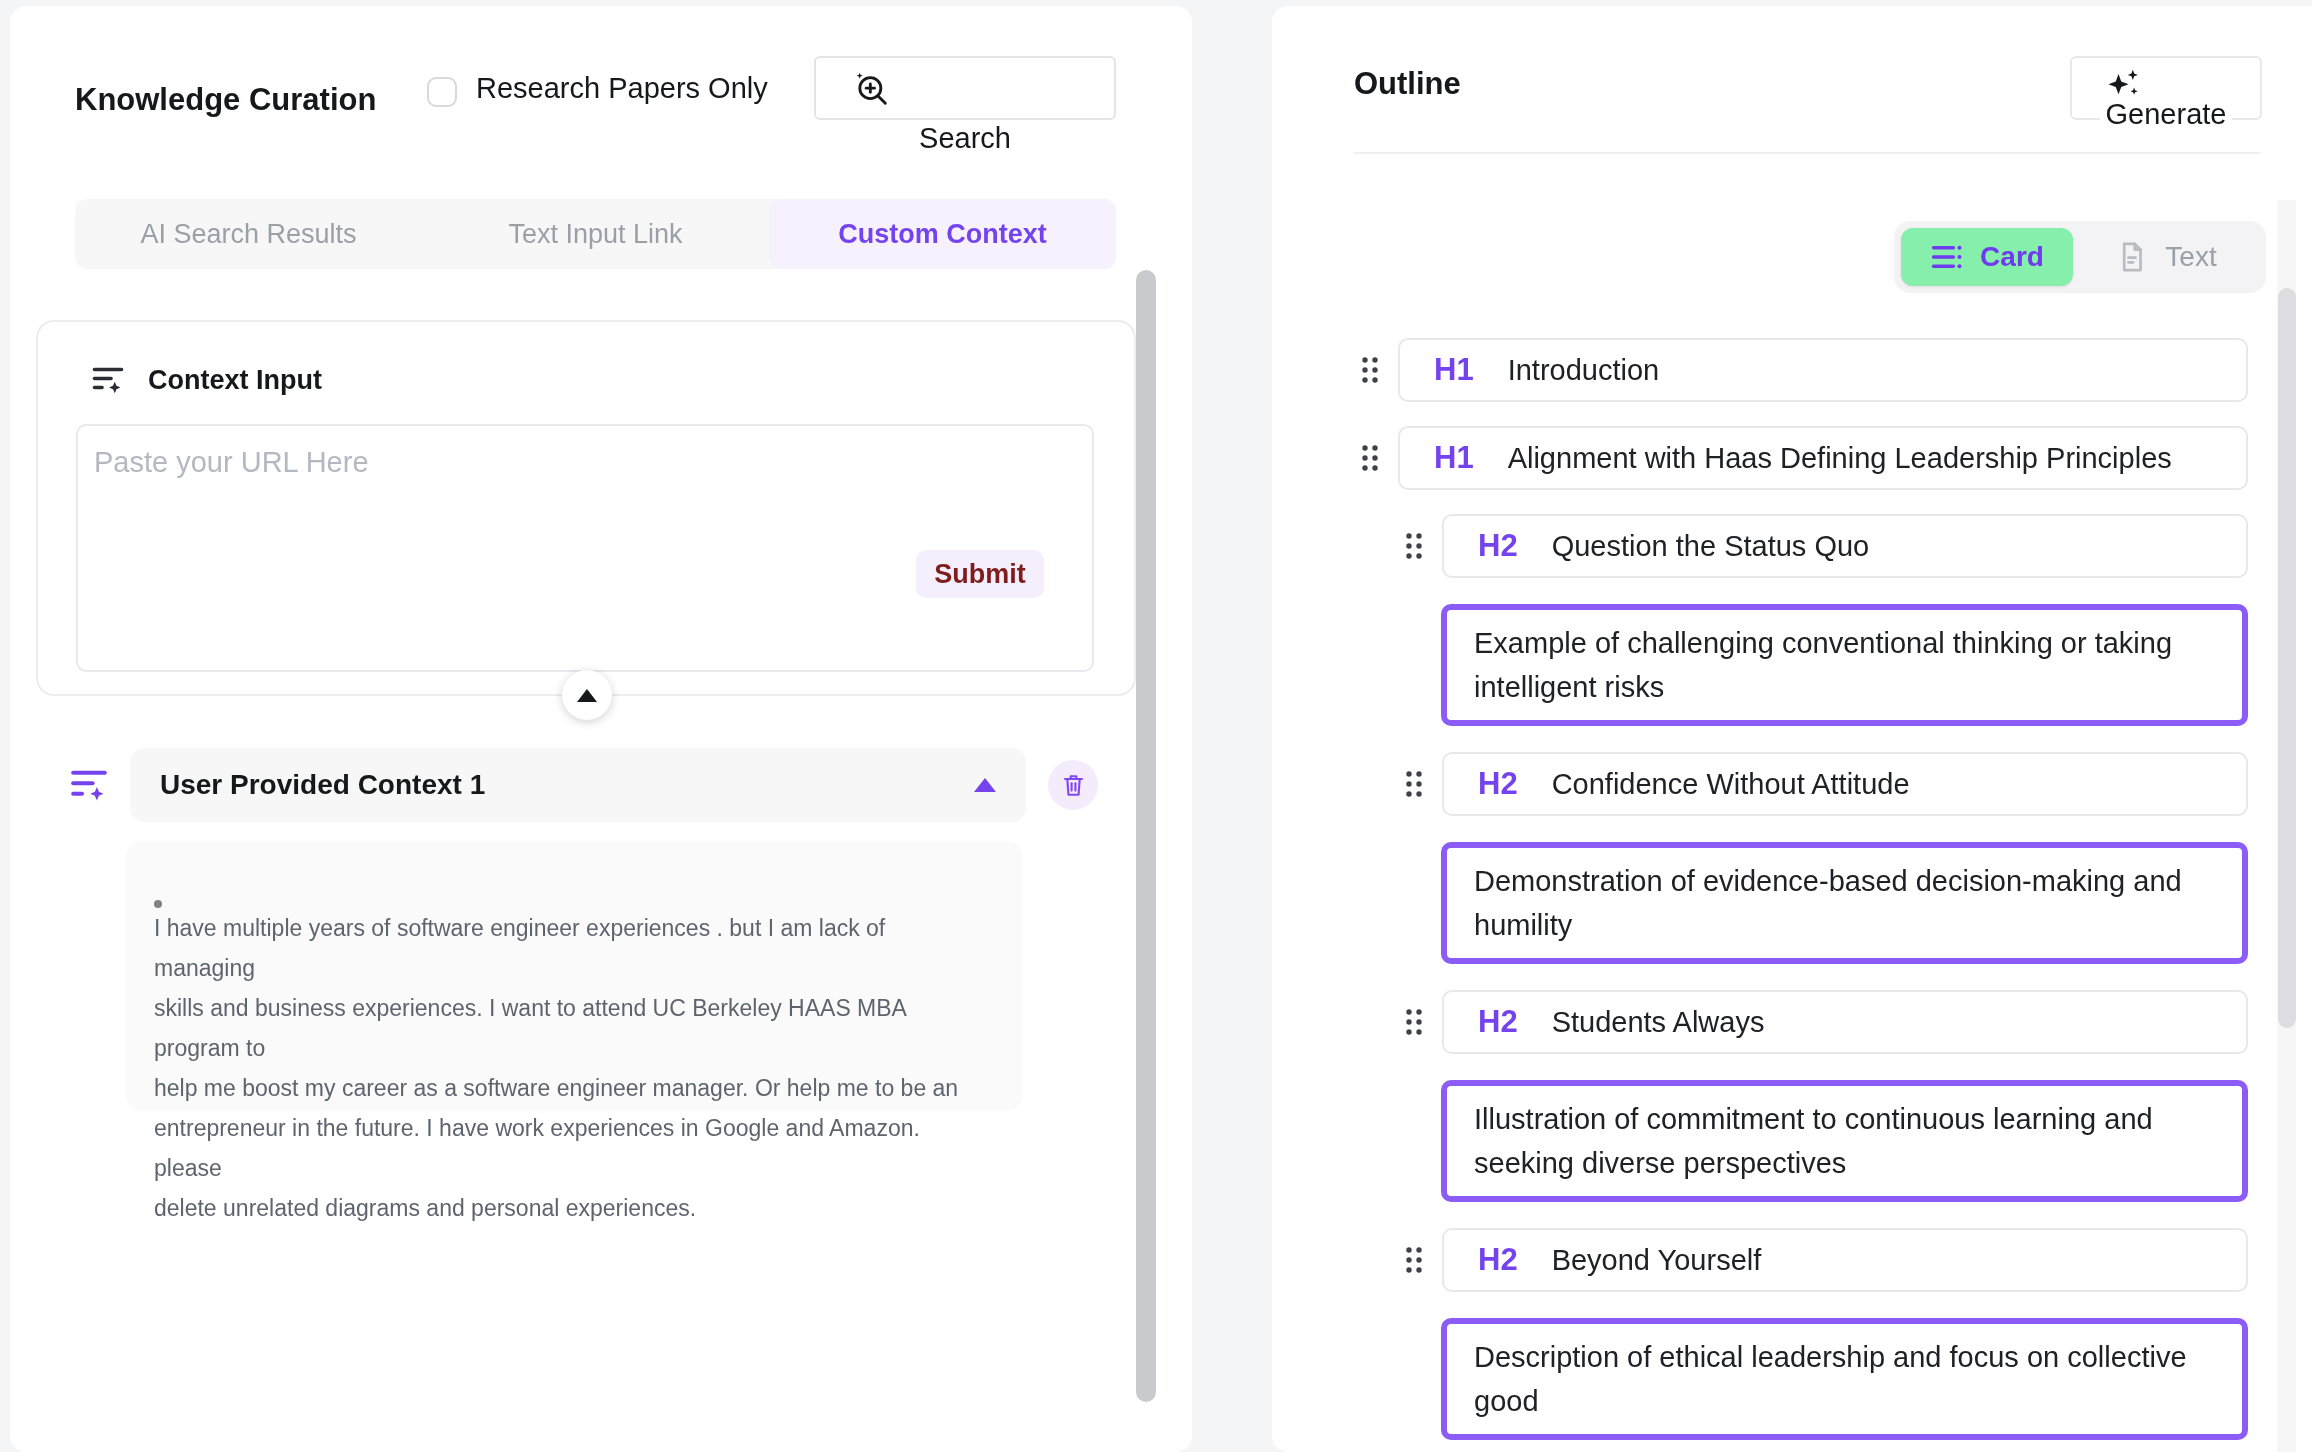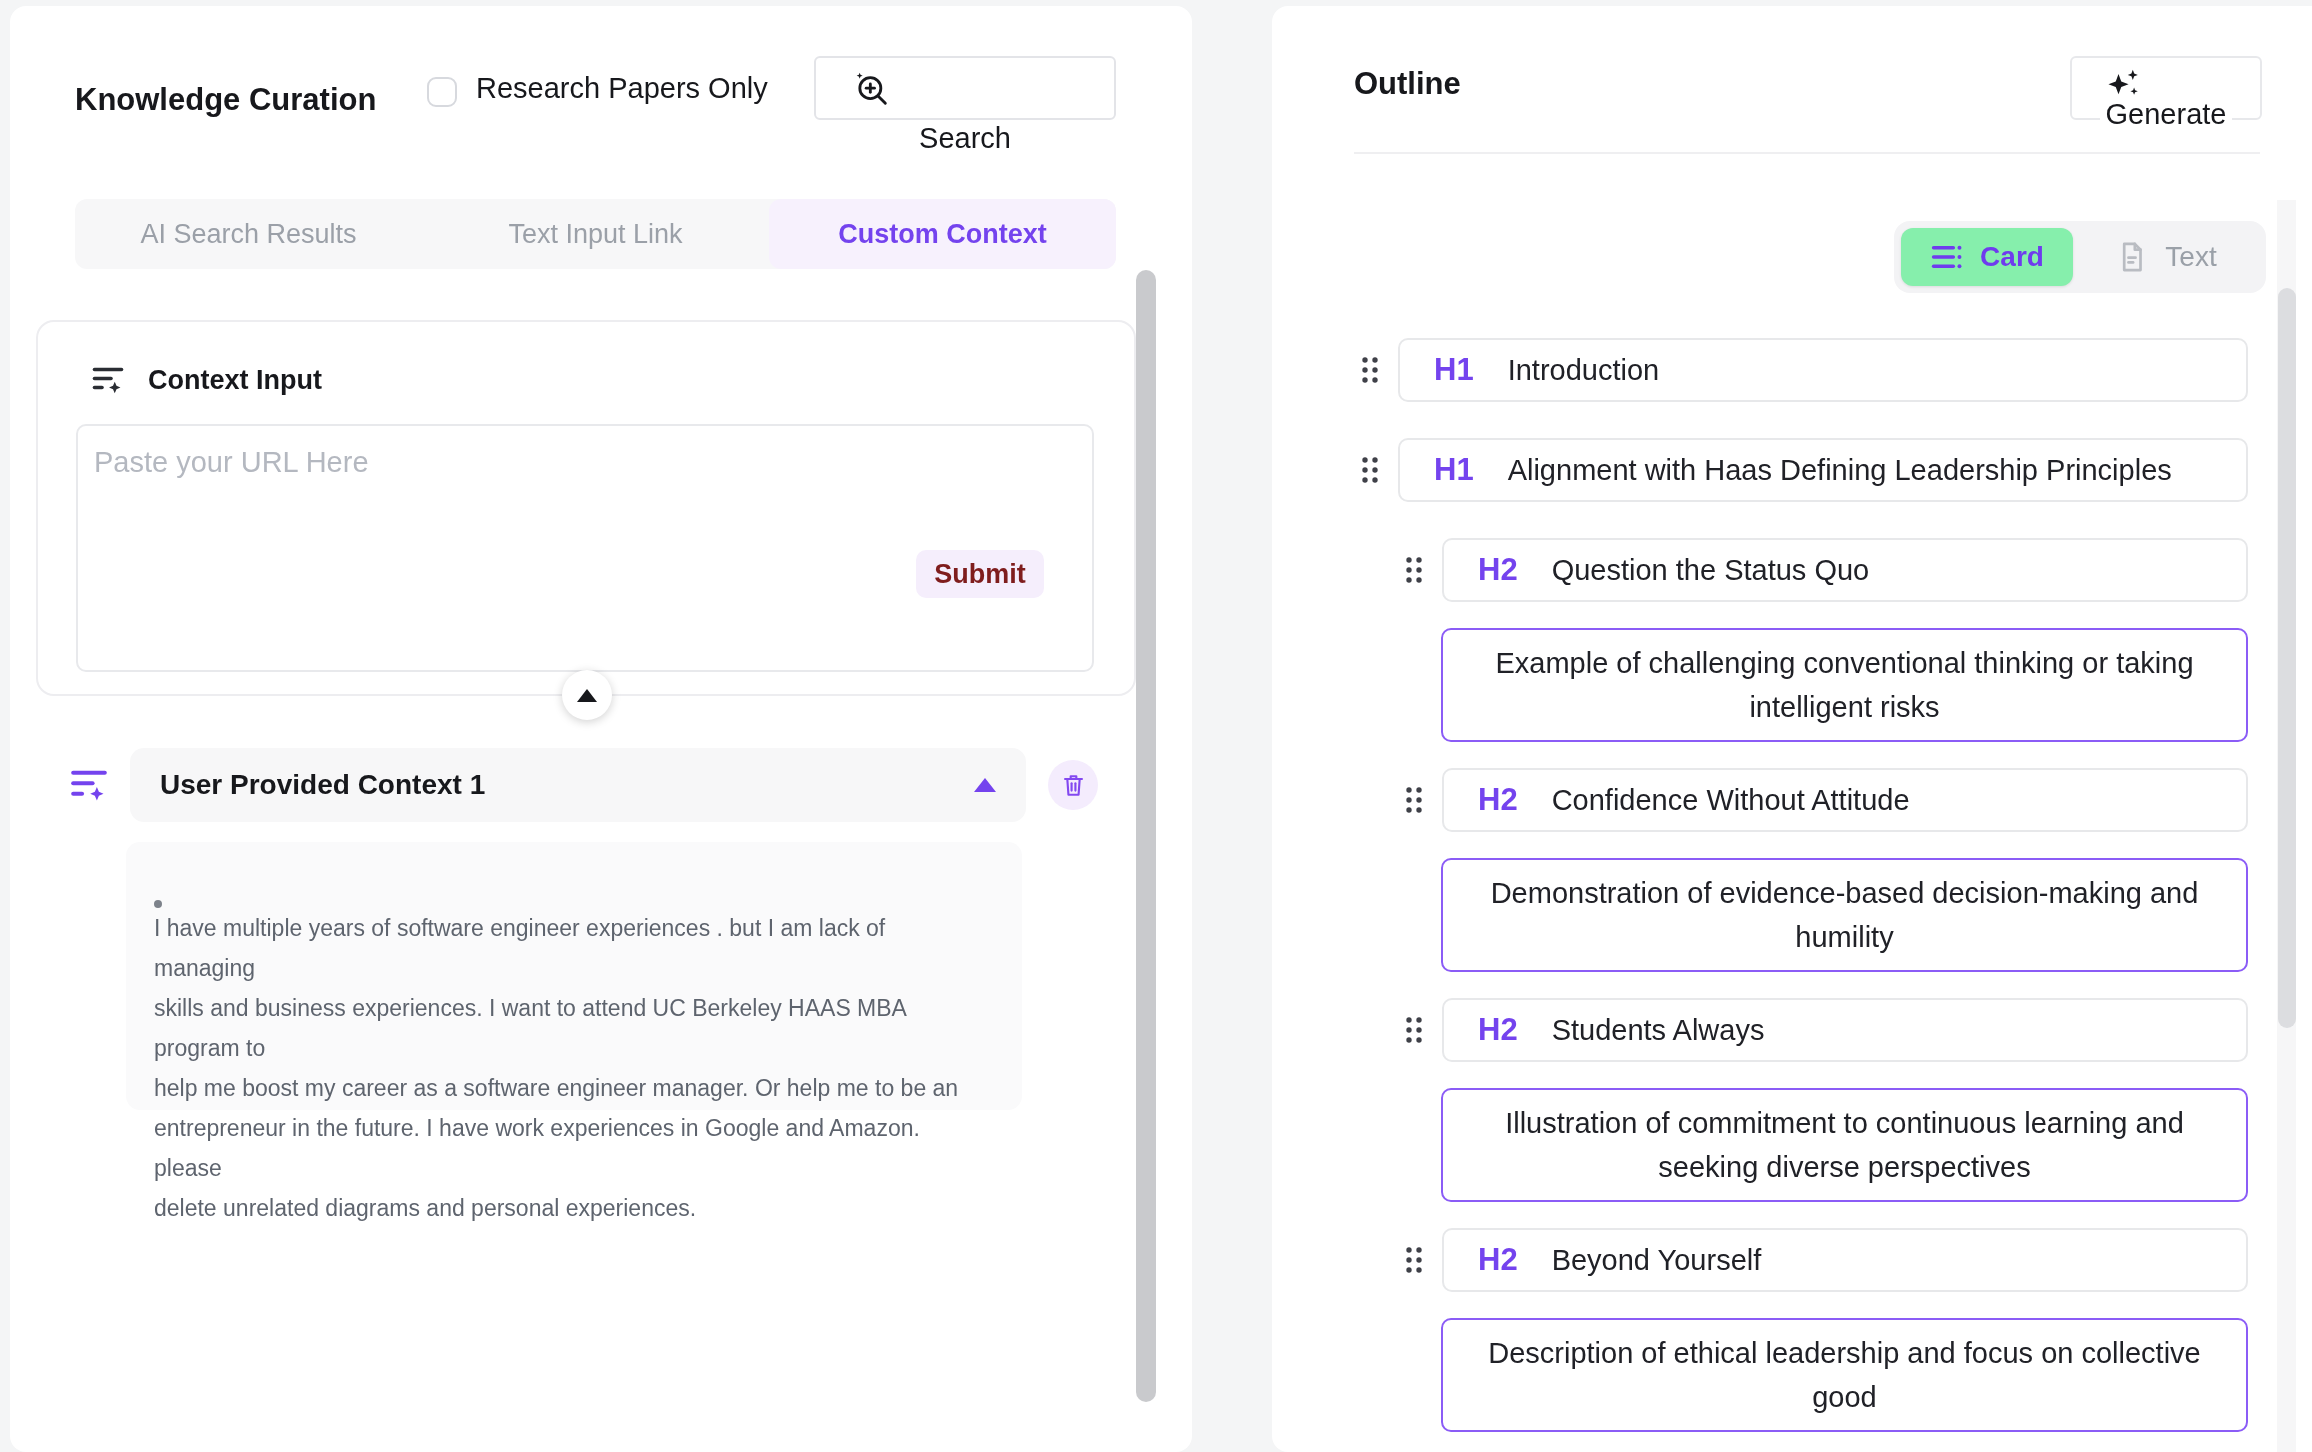--- a/index.html
+++ b/index.html
@@ -64,30 +64,30 @@
   .ol-divider{position:absolute;left:82px;top:146px;width:906px;height:2px;background:#efeff1;}
 
   .view-toggle{position:absolute;left:622px;top:215px;width:372px;height:72px;background:#f3f3f5;border-radius:16px;
     display:flex;align-items:center;padding:7px;box-sizing:border-box;}
   .vt-seg{height:58px;border-radius:12px;display:flex;align-items:center;justify-content:center;gap:16px;font-size:28px;cursor:pointer;}
   .vt-card{width:172px;background:#86efac;color:#6f3bee;font-weight:700;box-shadow:0 1px 3px rgba(0,0,0,.10);}
   .vt-text{flex:1;color:#9aa0a8;}
 
   .outline{position:absolute;left:0;top:332px;width:1040px;height:1114px;overflow:hidden;}
   .row{display:flex;align-items:flex-start;margin-bottom:26px;padding-right:64px;}
-  .row.h1{padding-left:86px;margin-bottom:36px;}
+  .row.h1{padding-left:86px;margin-bottom:24px;}
   .row.h2{padding-left:130px;}
   .row.descr{padding-left:169px;}
   .drag{width:24px;height:32px;margin:16px 16px 0 0;flex:none;cursor:grab;}
   .hcard{flex:1;background:#fff;border:2px solid #e7e8ea;border-radius:10px;height:64px;display:flex;align-items:center;
     padding:0 34px;box-sizing:border-box;cursor:pointer;}
   .badge{font-size:31px;font-weight:700;color:#7443ee;margin-right:34px;flex:none;}
   .htext{font-size:29px;color:#202127;white-space:nowrap;}
-  .dcard{flex:1;background:#fff;border:2px solid #8b5cf6;border-radius:10px;padding:11px 27px;box-sizing:border-box;
-    font-size:29px;line-height:44px;color:#202127;cursor:pointer;text-align:center;}
+  .dcard{flex:1;background:#fff;border:6px solid #8b5cf6;border-radius:10px;padding:11px 27px;box-sizing:border-box;
+    font-size:29px;line-height:44px;color:#202127;cursor:pointer;}
   svg{display:block;}
 </style>
 </head>
 <body>
 
 <div class="panel panel-left">
 
   <div class="kc-title">Knowledge Curation</div>
 
   <div class="kc-checkbox"></div>

